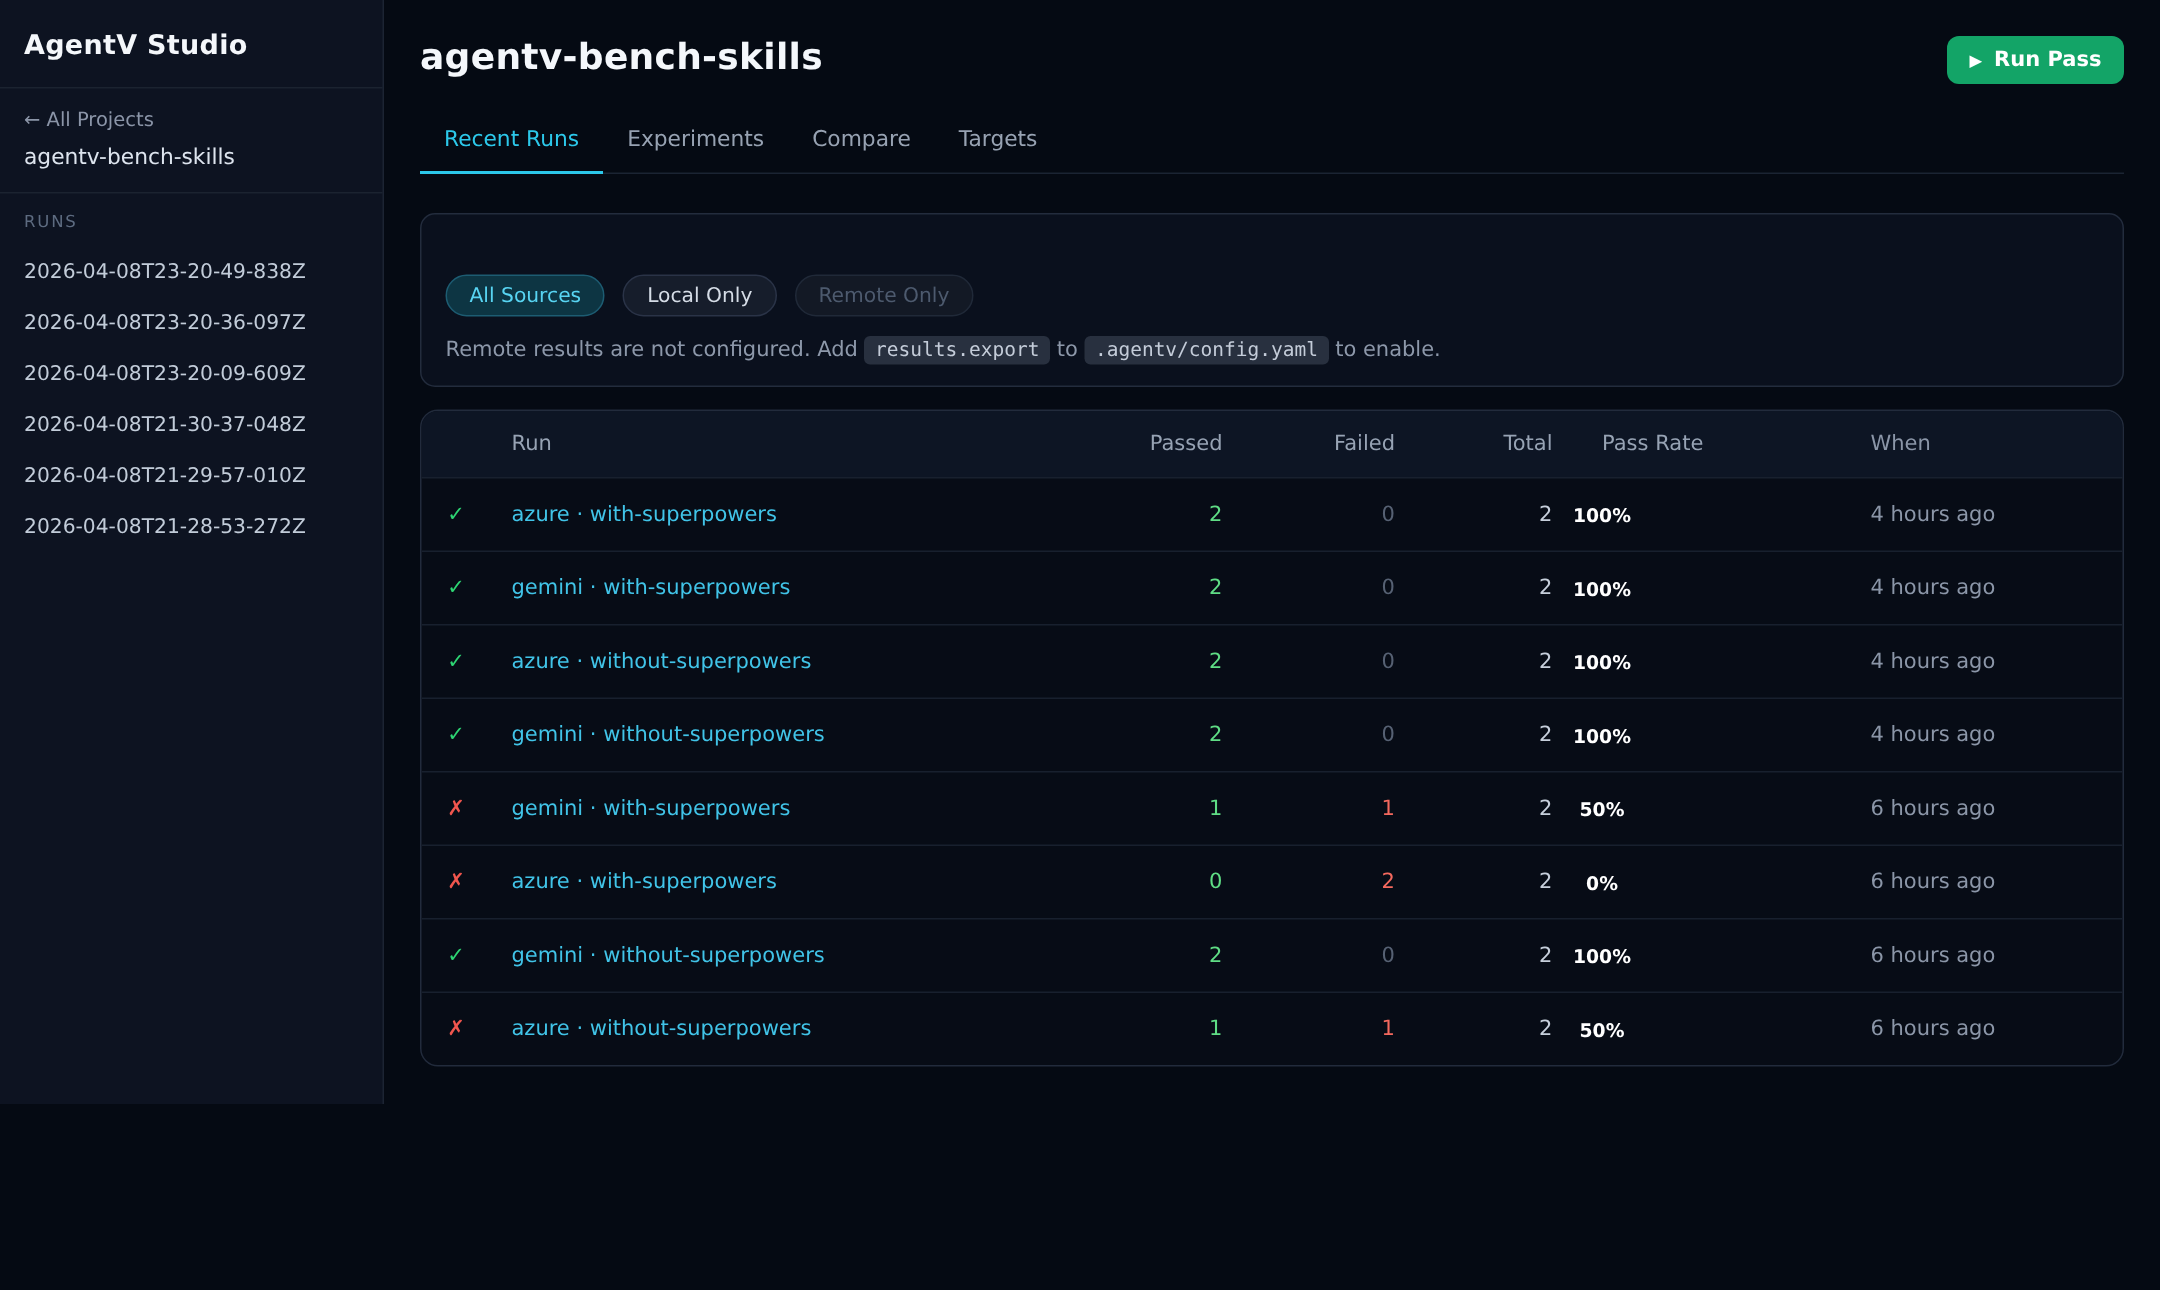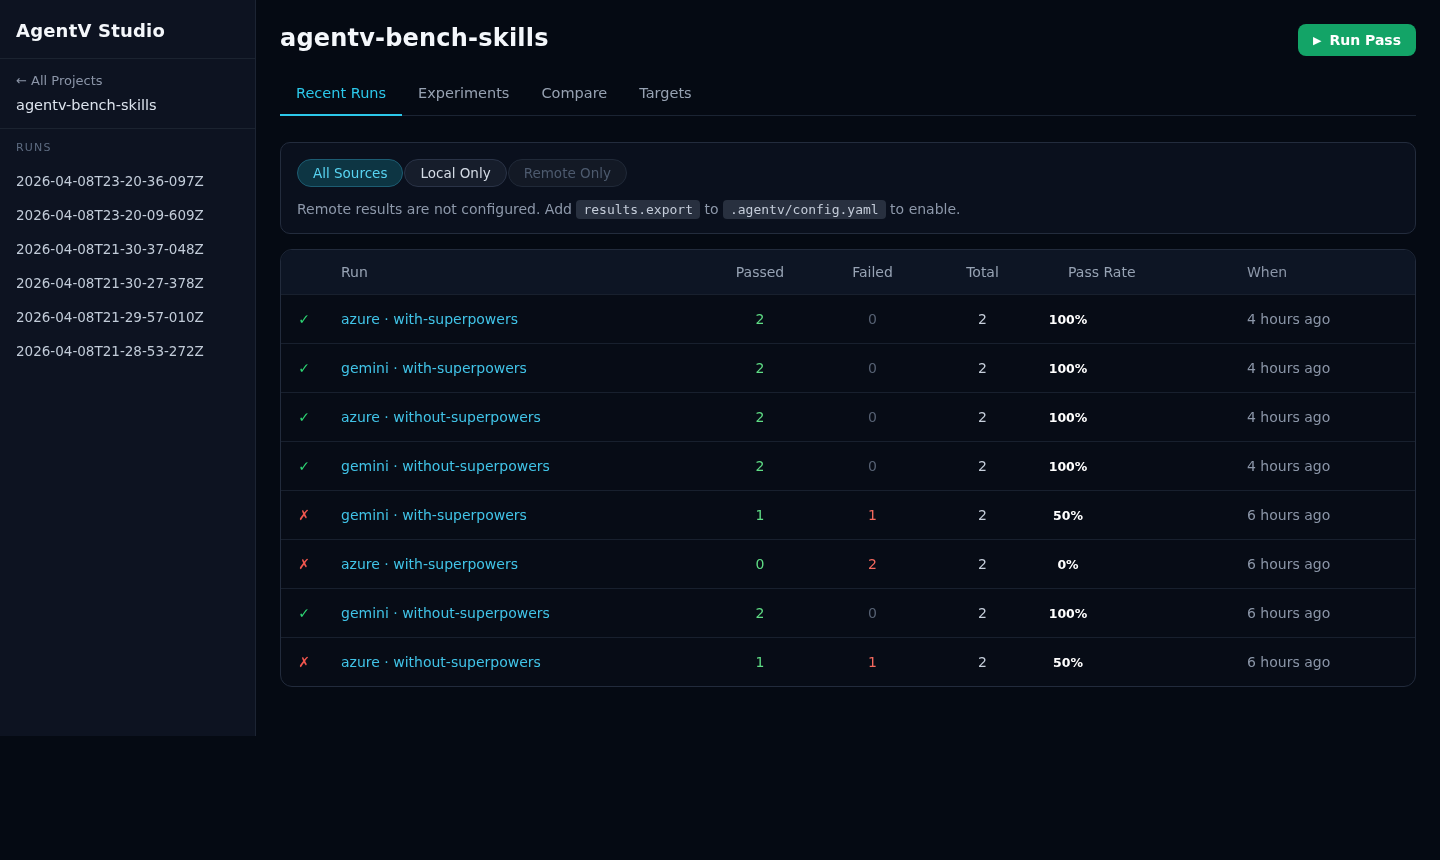--- a/index.html
+++ b/index.html
@@ -48,21 +48,21 @@
     background:none; border-top:none; border-left:none; border-right:none; font-family:inherit;
   }
   .tab.active { color:var(--accent,#2cc8ea); border-bottom-color:var(--accent,#22c9e8); }
 
   
   .filter-card {
     margin-top:26px; background:#0a101d;
     border:1px solid #232c3d; border-radius:10px;
     padding:16px;
   }
-  .chips { display:flex; gap:1px; }
+  .chips { display:flex; gap:12px;margin-top:24px; }
   .chip {
     font-family:inherit; font-size:13.5px; padding:5px 15px; border-radius:999px;
     cursor:pointer; background:#161d2b; color:#d5dce6; border:1px solid #2a3347;
   }
   .chip.active { background:#0d3543; color:#58d4f2; border-color:#1d5c72; }
   .chip.disabled { background:#131925; color:#4d5a6e; border-color:#202938; cursor:default; }
   .note { margin-top:14px; font-size:14px; color:#8d98aa; }
   .note code {
     font-family:"DejaVu Sans Mono","Liberation Mono",monospace;
     font-size:13px; background:#28303f; color:#c4ccd9;
@@ -79,21 +79,21 @@
     grid-template-columns:46px 1fr 110px 115px 105px 200px 180px;
     align-items:center;
   }
   .thead { height:44px; background:#0d1524; font-size:14px; color:#97a3b4; }
   .tbody .trow { height:49px; border-top:1px solid #18202e; }
   .c-status { text-align:center; font-size:14px; }
   .c-status.pass { color:#2dd573; }
   .c-status.fail { color:#f1564e; font-weight:600; }
   .c-run { padding-left:14px; font-size:14px; }
   .c-run a { color:#41c4e8; text-decoration:none; cursor:pointer; }
-  .c-num { text-align:center; font-size:14px; }
+  .c-num { text-align:right; font-size:14px; }
   .c-passed { color:#5fdd85; }
   .c-failed.bad { color:#f4695e; }
   .c-failed.zero { color:#566173; }
   .c-total { color:#c6cfdb; }
   .c-rate { padding-left:33px; }
   .c-when { padding-left:12px; font-size:14px; color:#8b96a8; }
 
   .pill {
     position:relative; width:80px; height:22px; border-radius:11px;
     background:#27303f; overflow:hidden;
@@ -116,24 +116,24 @@
   <div class="sb-header">
     <h1>AgentV Studio</h1>
   </div>
   <div class="sb-nav">
     <a class="sb-back">← All Projects</a>
     <div class="sb-project">agentv-bench-skills</div>
   </div>
   <div class="sb-runs">
     <div class="sb-runs-heading">RUNS</div>
     <ul id="runs-list">
+        <li class="sb-run-item">2026-04-08T23-20-49-838Z</li>
         <li class="sb-run-item">2026-04-08T23-20-36-097Z</li>
         <li class="sb-run-item">2026-04-08T23-20-09-609Z</li>
         <li class="sb-run-item">2026-04-08T21-30-37-048Z</li>
-        <li class="sb-run-item">2026-04-08T21-30-27-378Z</li>
         <li class="sb-run-item">2026-04-08T21-29-57-010Z</li>
         <li class="sb-run-item">2026-04-08T21-28-53-272Z</li>
       </ul>
   </div>
 </aside>
 
 <main>
   <div class="main-header">
     <h2>agentv-bench-skills</h2>
     <button class="btn-run">

